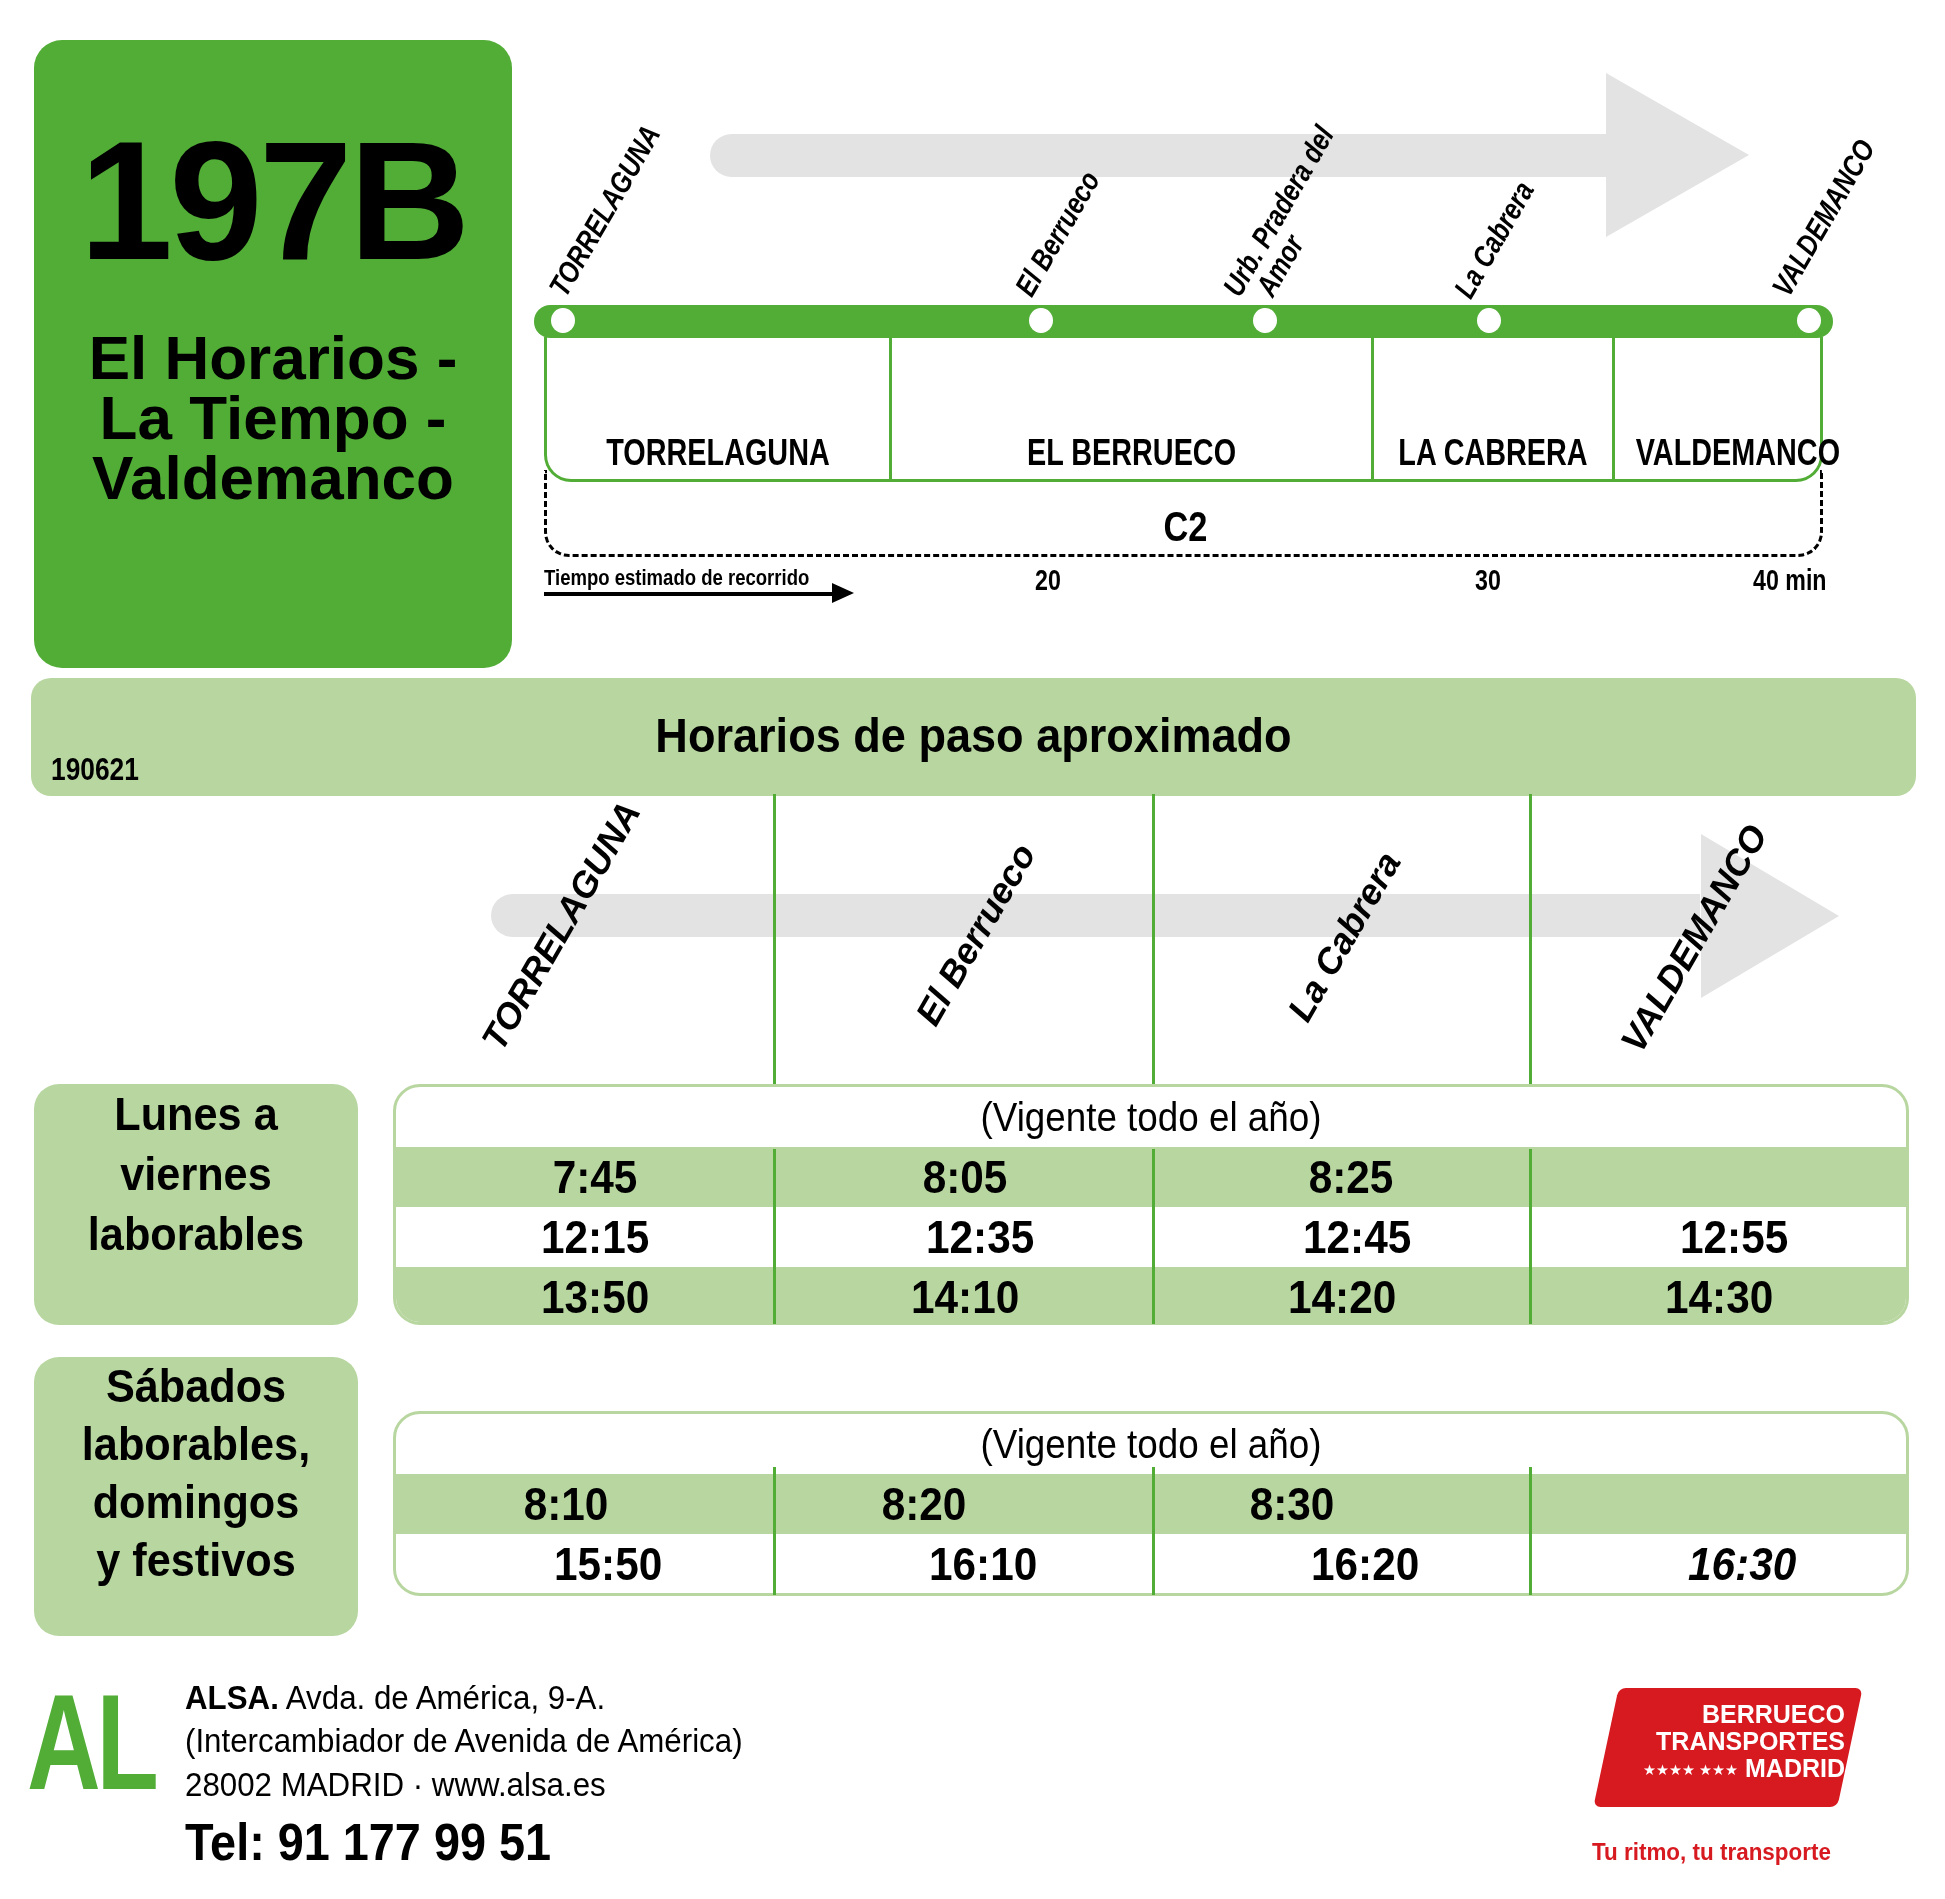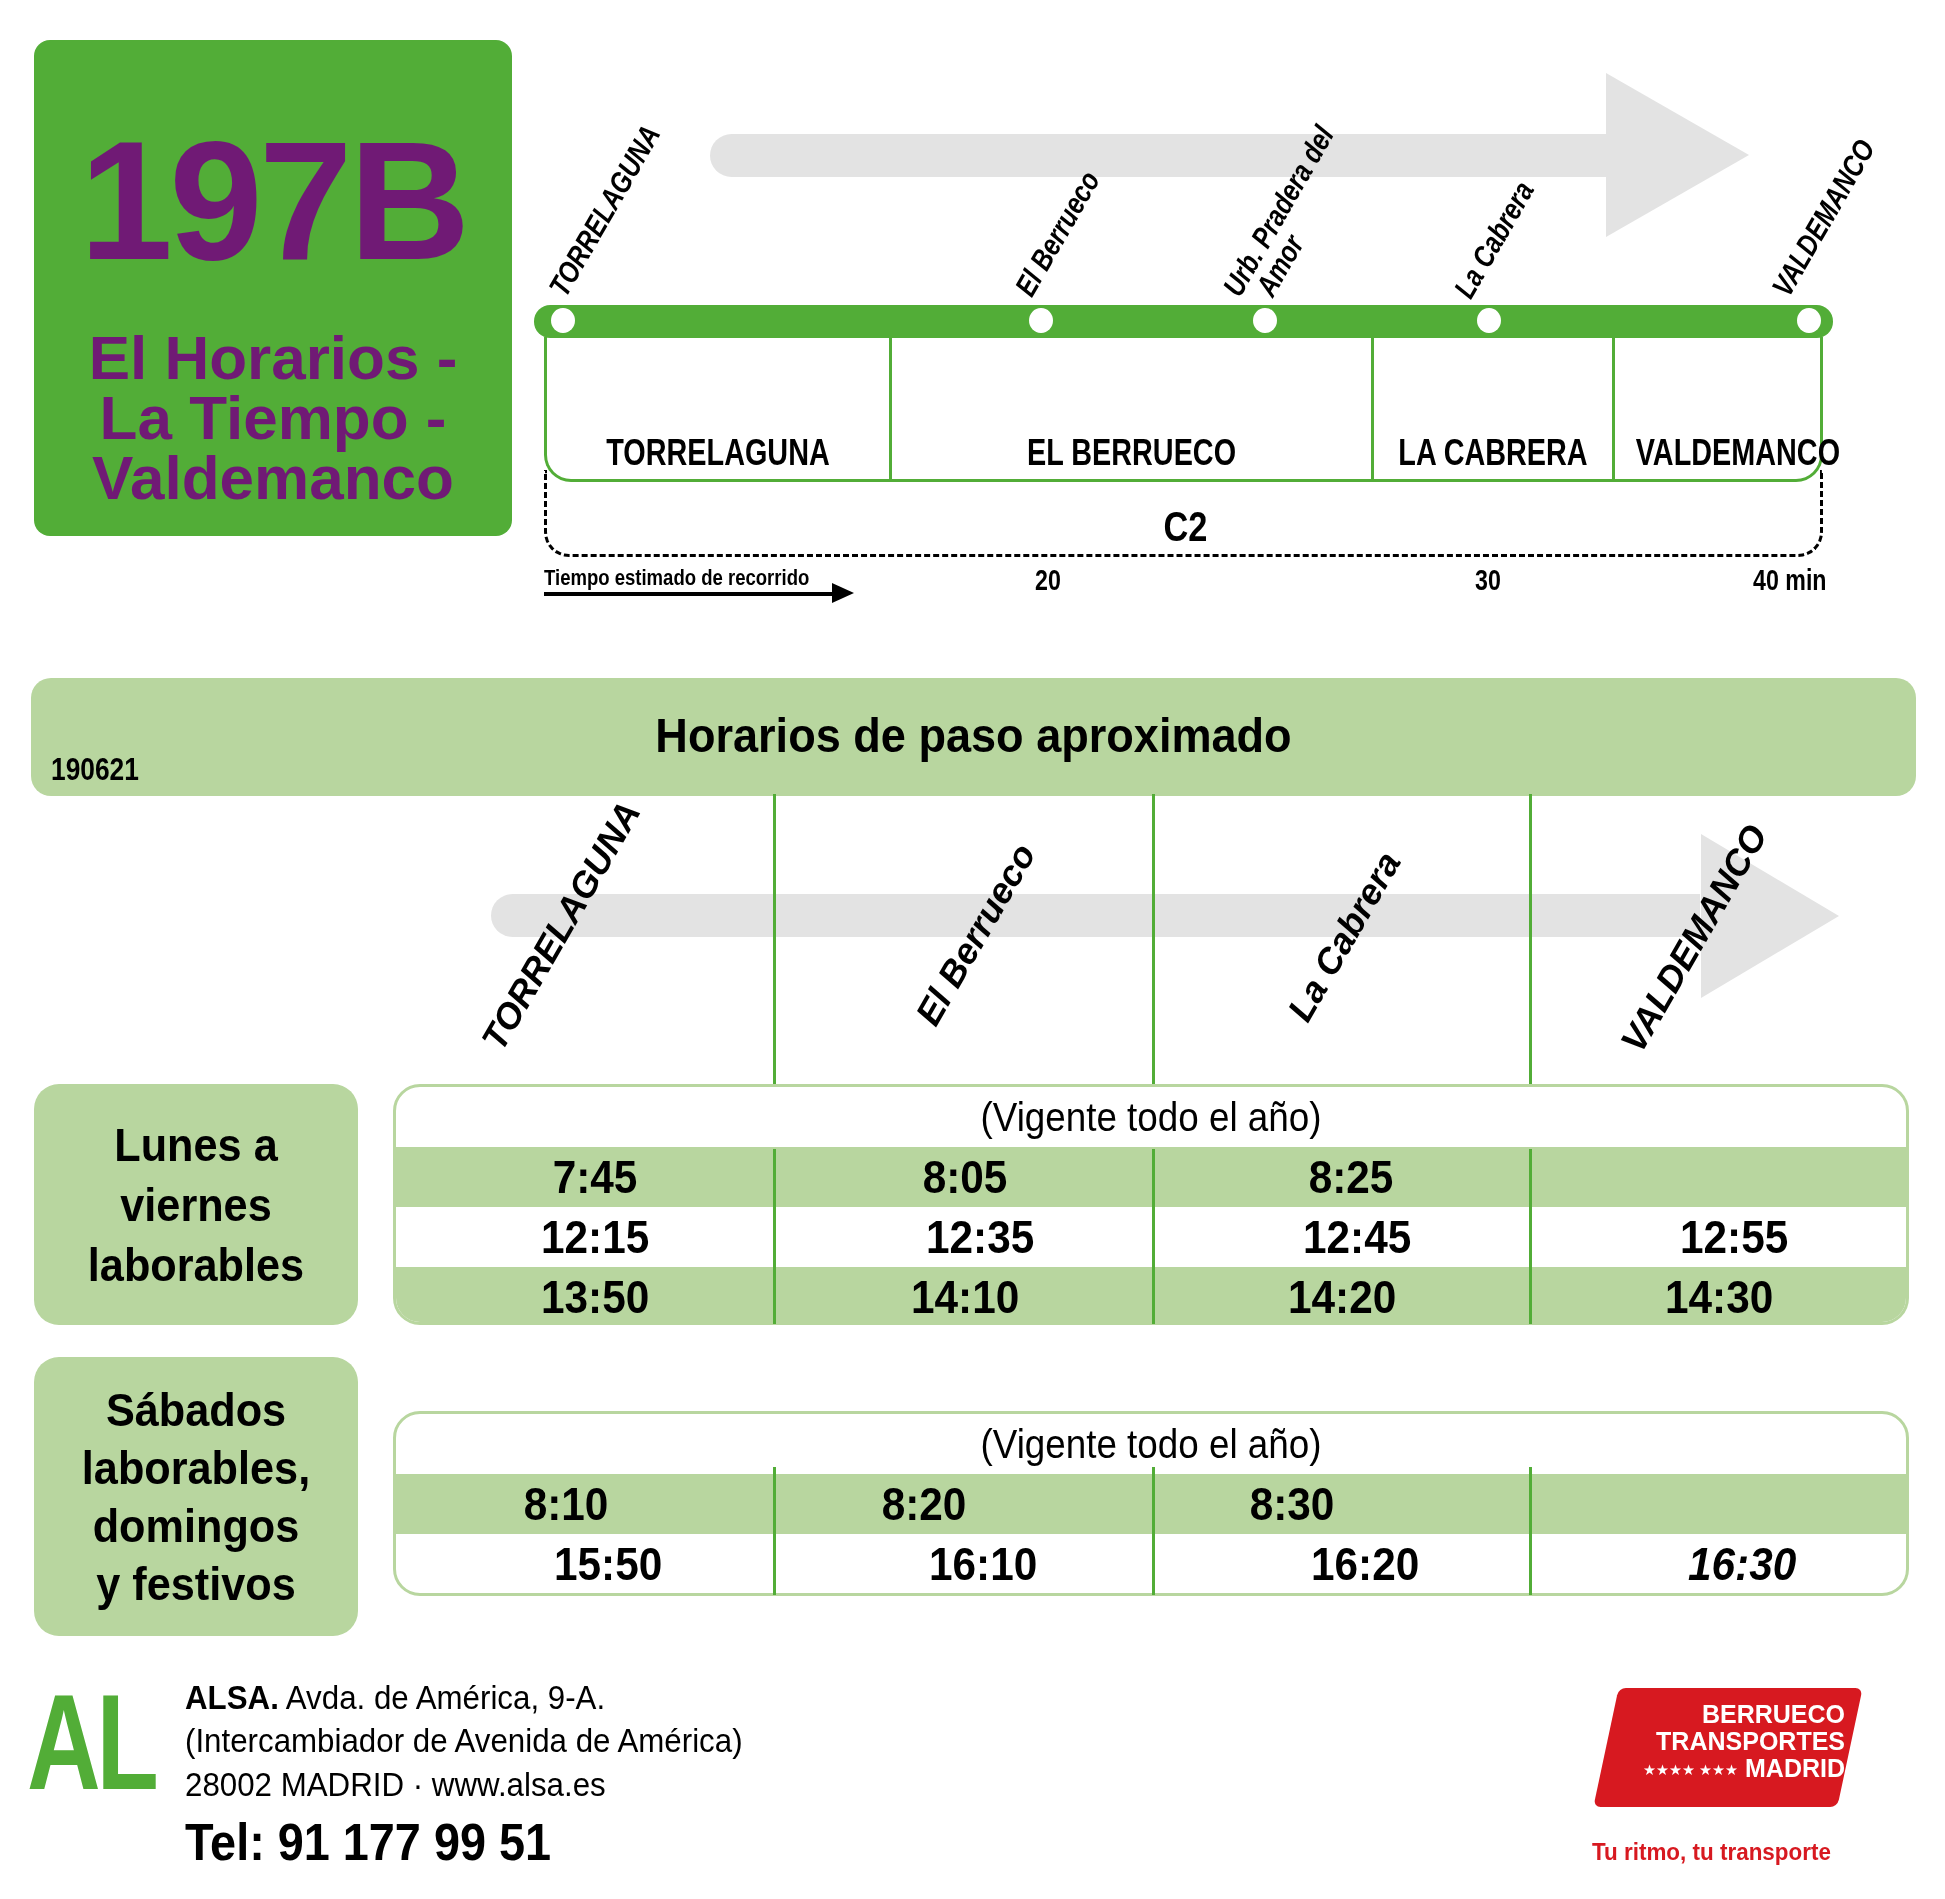--- a/index.html
+++ b/index.html
@@ -1,21 +1,21 @@
 <!DOCTYPE html>
 <html style="font-size:14.5px"><head>
 <meta charset="utf-8">
 <style>
   * { box-sizing: border-box; margin: 0; padding: 0; }
   html, body { width: 1946px; height: 1900px; background: #ffffff; overflow: hidden; }
   body { position: relative; font-family: "Liberation Sans", "DejaVu Sans", sans-serif; color: #000; }
   .abs { position: absolute; }
 
   
-  #route-badge { left: 34px; top: 40px; width: 478px; height: 496px; background: #52ad37; border-radius: 16px; color: #701a75; text-align: center; }
+  #route-badge { left: 34px; top: 40px; width: 478px; height: 628px; background: #52ad37; border-radius: 28px; color: #000000; text-align: center; }
   #route-number { position: absolute; left: 0; right: 0; top: 77px; font-size: 168px; font-weight: bold; letter-spacing: -3.6px; line-height: 1; }
   #route-name { position: absolute; left: 0; right: 0; top: 288px; font-size: 62px; font-weight: bold; line-height: 60px; }
   #route-name div { white-space: nowrap; }
 
   
   .grey-arrow-shaft { background: #e3e3e3; border-radius: 23.5px 0 0 23.5px; }
   .grey-arrow-head { width: 0; height: 0; border-top: 82px solid transparent; border-bottom: 82px solid transparent; border-left: 143px solid #e3e3e3; }
   #line-bar { left: 534px; top: 305px; width: 1299px; height: 33px; background: #52ad37; border-radius: 16.3px; }
   .stop-dot { width: 23.5px; height: 25px; background: #fff; border-radius: 50%; top: 308px; }
   .stop-label-top { font-size: 30px; font-weight: bold; font-style: italic; transform-origin: 0 100%; transform: rotate(-60deg) scaleX(0.82); white-space: nowrap; line-height: 1; }
@@ -31,21 +31,21 @@
 
   
   #schedule-header { left: 31px; top: 678px; width: 1885px; height: 118px; background: #b8d69f; border-radius: 20px; }
   #schedule-title { left: 0; right: 0; top: 29px; text-align: center; font-size: 49px; font-weight: bold; transform: scaleX(0.92); }
   #schedule-code { left: 20px; top: 74px; font-size: 31px; font-weight: bold; transform: scaleX(0.85); transform-origin: left; }
 
   .col-divider { width: 2.7px; background: #52ad37; }
   .stop-label-col { font-size: 36px; font-weight: bold; font-style: italic; transform-origin: 0 100%; transform: rotate(-60deg); white-space: nowrap; line-height: 1; }
 
   
-  .daytype { background: #b8d69f; border-radius: 25px; text-align: center; font-weight: bold; font-size: 47px; line-height: 60px; display: flex; flex-direction: column; justify-content: center; }
+  .daytype { background: #b8d69f; border-radius: 25px; text-align: center; font-weight: bold; font-size: 47px; line-height: 60px; display: flex; flex-direction: column; }
   .daytype div { transform: scaleX(0.92); }
 
   
   .timetable { border: 3.6px solid #b8d69f; border-radius: 27px; overflow: hidden; background: #fff; }
   .tt-note { height: 60px; text-align: center; font-size: 40px; line-height: 60px; transform: scaleX(0.92); }
   .tt-row { height: 60px; display: flex; }
   .tt-row.shade { background: #b8d69f; }
   .tt-cell { flex: none; font-size: 47px; font-weight: bold; line-height: 60px; text-align: center; }
   .tt-cell span { display: inline-block; transform: scaleX(0.9); }
 

